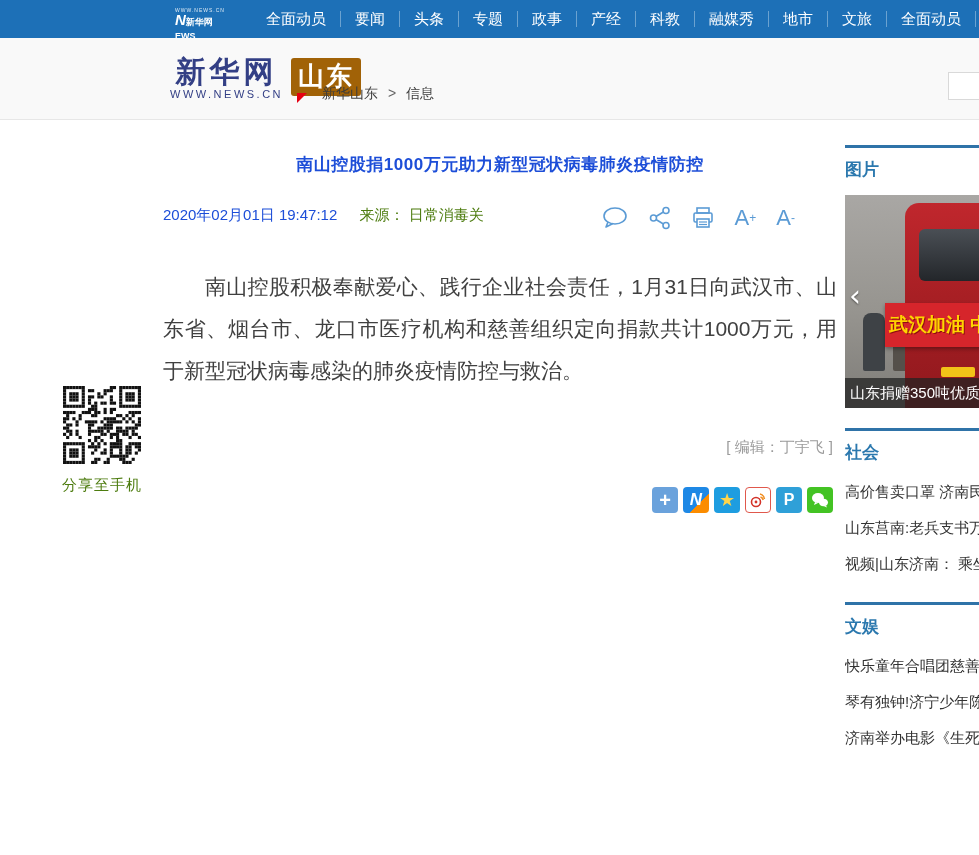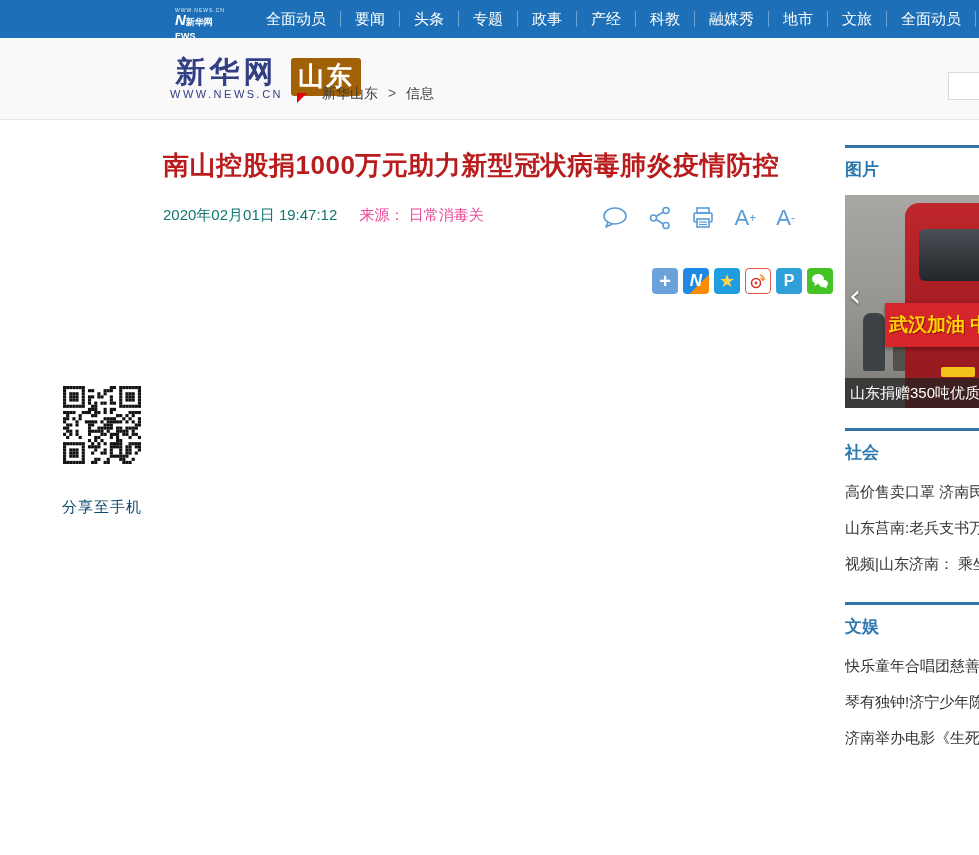--- a/index.html
+++ b/index.html
@@ -44,24 +44,24 @@
   }
   .breadcrumb { position:absolute; left:322px; top:47px; font-size:14px; color:#3c3c3c; }
   .breadcrumb .sep { margin:0 6px; color:#666; }
   .crumb { cursor:pointer; }
   .search-box {
     position:absolute; left:948px; top:34px; width:80px; height:28px;
     background:#fff; border:1px solid #d9d9d9;
   }
   
   .article { position:absolute; left:163px; top:148px; width:674px; }
-  .art-title { font-size:26px; font-weight:bold; color:#b91c1c; line-height:34px; letter-spacing:.5px; }
+  .art-title { font-size:17px; font-weight:bold; color:#1d4ed8; line-height:34px; letter-spacing:.5px;text-align:center; }
   .art-meta { margin-top:24px; height:32px; position:relative; font-size:15px; }
-  .art-date { color:#0f766e; margin-right:18px; }
-  .art-source-label, .art-source { color:#ec4899; }
+  .art-date { color:#1d4ed8; margin-right:18px; }
+  .art-source-label, .art-source { color:#4d7c0f; }
   .meta-tools { position:absolute; right:42px; top:0; display:flex; align-items:center; gap:20px; color:#5b9bd5; }
   .tool { cursor:pointer; display:flex; align-items:center; }
   .tool svg { display:block; }
   .font-btn { font-size:22px; color:#5b9bd5; line-height:22px; }
   .font-btn sup { font-size:12px; }
   .art-body { margin-top:28px; }
   .art-body p {
     font-size:21px; color:#404040; line-height:42px;
     text-indent:2em; text-align:justify; margin-bottom:18px;
   }
@@ -72,21 +72,21 @@
   .sh { width:26px; height:26px; border-radius:4px; display:flex; align-items:center; justify-content:center; cursor:pointer; overflow:hidden; }
   .sh-plus { background:#6aa2dc; color:#fff; font-size:20px; font-weight:bold; }
   .sh-xinhua { background:linear-gradient(135deg,#1e88e5 62%,#fb8c00 62%); color:#fff; font-size:17px; font-weight:bold; font-style:italic; }
   .sh-qzone { background:#1e9de0; color:#ffd54a; font-size:18px; }
   .sh-weibo { background:#fff; border:1px solid #e0584c; }
   .sh-tweibo { background:#2fa0d8; color:#fff; font-size:16px; font-weight:bold; }
   .sh-wechat { background:#43c324; }
   
   .qr-wrap { position:absolute; left:60px; top:386px; width:84px; text-align:center; }
   .qr { width:78px; height:78px; margin:0 auto; background:#fff; }
-  .qr-label { margin-top:30px; font-size:15px; color:#0c4a6e; letter-spacing:1px; }
+  .qr-label { margin-top:8px; font-size:15px; color:#4d7c0f; letter-spacing:1px; }
   
   .sidebar { position:absolute; left:845px; top:145px; width:240px; }
   .side-section { margin-bottom:20px; }
   .side-rule { height:3px; background:#2f73a8; }
   .side-head { margin-top:10px; font-size:17px; font-weight:bold; color:#2b78ae; cursor:pointer; }
   .photo {
     position:relative; width:240px; height:213px; margin-top:14px; overflow:hidden; cursor:pointer;
     background:linear-gradient(180deg,#a9a7a4 0%,#96948f 55%,#7e7c78 100%);
   }
   .truck {
@@ -204,22 +204,24 @@
           <sup>+</sup>
       </span>
       <span class="tool font-btn">
         <span>A</span>
           <sup>-</sup>
       </span>
     </div>
   </div>
 
   <div class="art-body">
-  </div>
-
+    <p>南山控股积极奉献爱心、践行企业社会责任，1月31日向武汉市、山东省、烟台市、龙口市医疗机构和慈善组织定向捐款共计1000万元，用于新型冠状病毒感染的肺炎疫情防控与救治。</p>
+  </div>
+
+  <div class="art-editor">[ 编辑：丁宇飞 ]</div>
 
   <div class="share-bar">
     <span class="sh sh-plus">+</span>
     <span class="sh sh-xinhua">N</span>
     <span class="sh sh-qzone">★</span>
     <span class="sh sh-weibo">
       <svg width="20" height="20" viewBox="0 0 20 20">
           <circle cx="8" cy="12" r="4.5" fill="none" stroke="#d3342a" stroke-width="1.6"></circle>
           <circle cx="8" cy="12" r="1.4" fill="#d3342a"></circle>
           <path d="M12 4 q4 1 4.5 5" fill="none" stroke="#f08c1f" stroke-width="1.5"></path>

